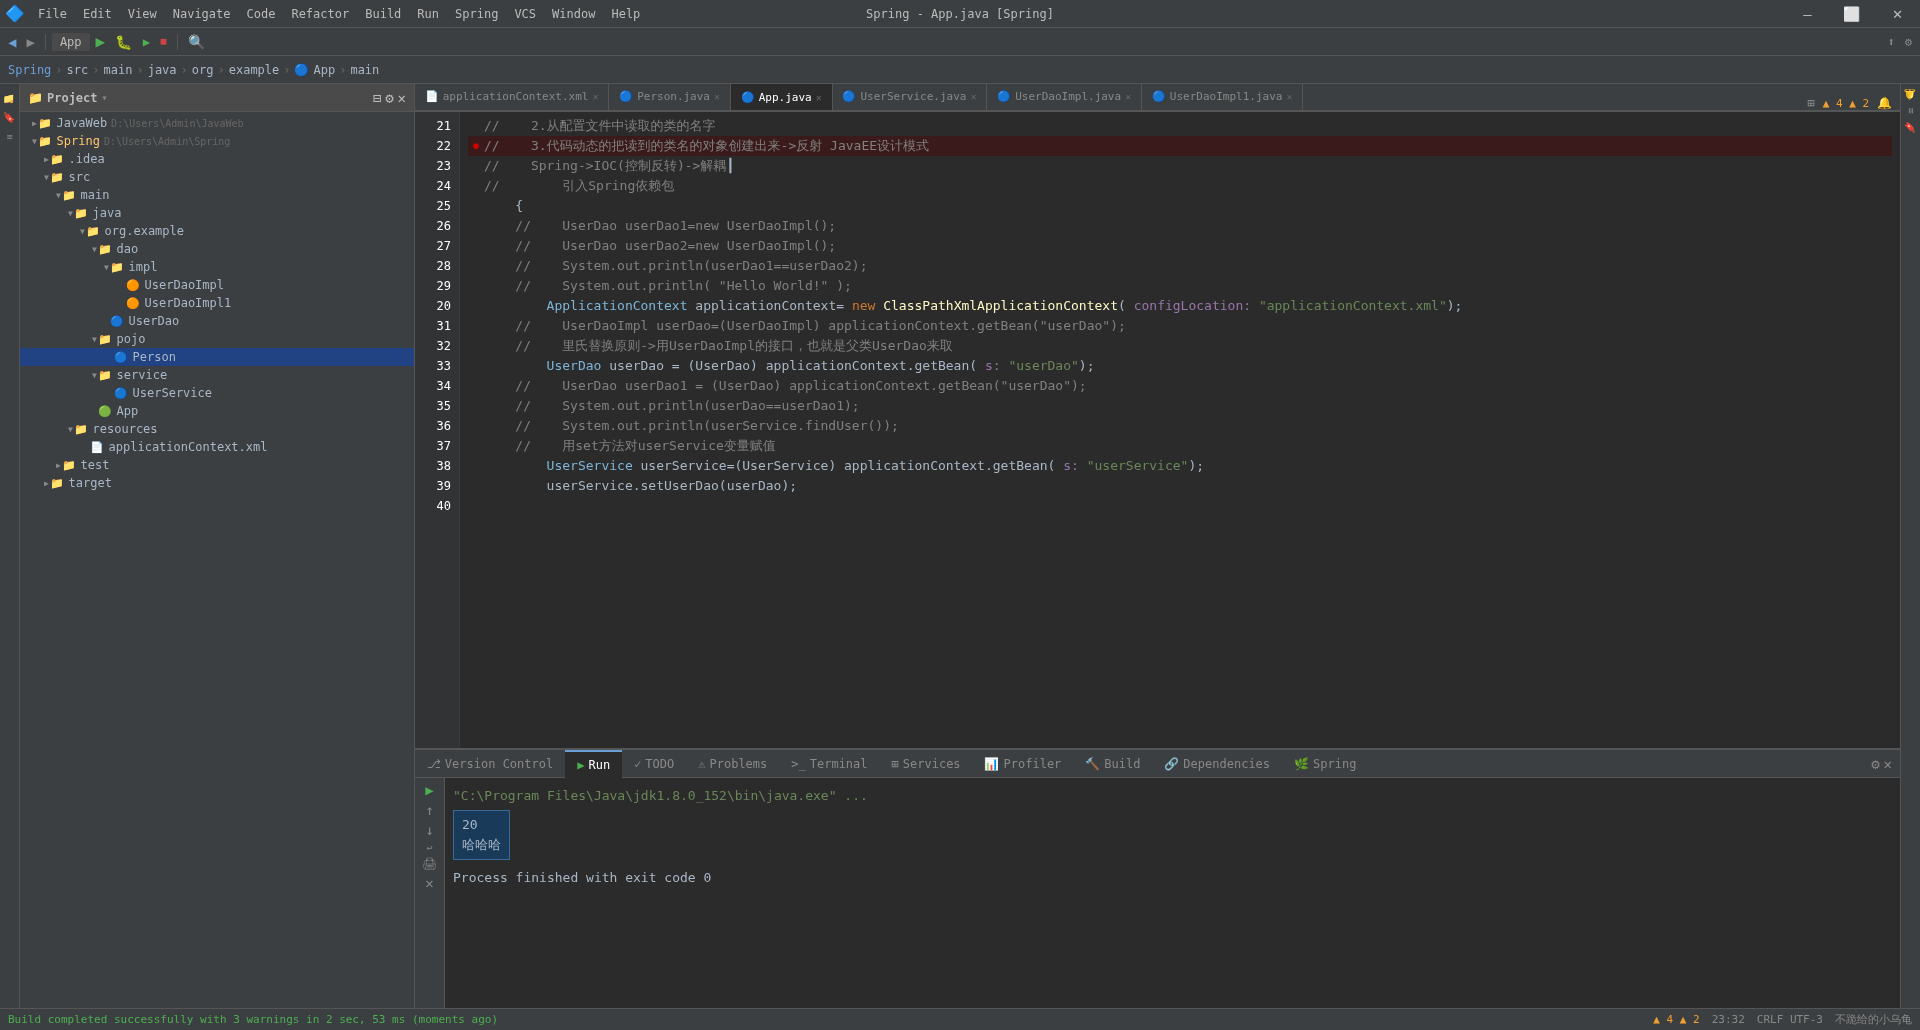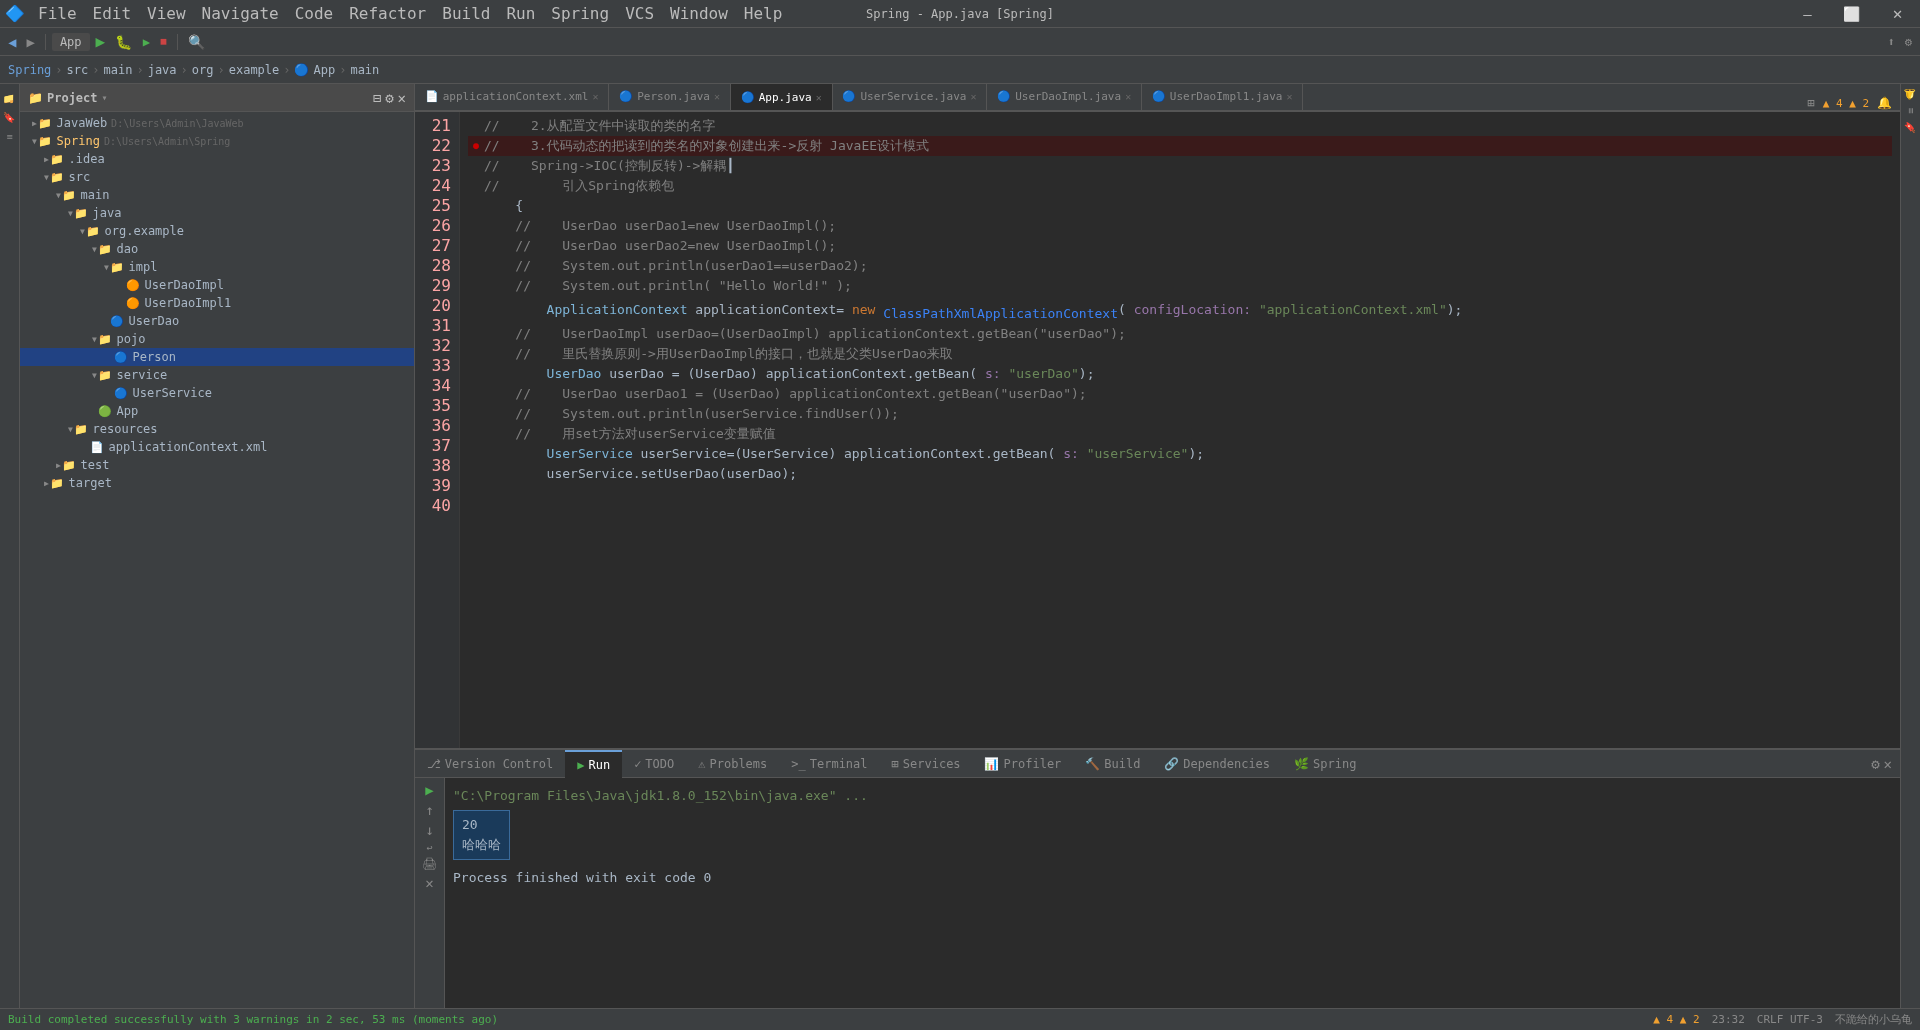--- a/index.html
+++ b/index.html
@@ -2,21 +2,21 @@
 <html><head>
   <meta charset="utf-8">
   <style>
     * { margin: 0; padding: 0; box-sizing: border-box; }
     body { width: 1920px; height: 1030px; background: #2b2b2b; font-family: 'Consolas', 'Monaco', monospace; font-size: 12px; color: #a9b7c6; overflow: hidden; }
 
     
     #titlebar { height: 28px; background: #3c3f41; display: flex; align-items: center; justify-content: space-between; border-bottom: 1px solid #555; }
     #titlebar .logo { width: 30px; height: 28px; display: flex; align-items: center; justify-content: center; }
     #titlebar .menus { display: flex; gap: 0; }
-    #titlebar .menus span { padding: 4px 8px; color: #bbb; font-size: 16px; cursor: pointer; }
+    #titlebar .menus span { padding: 4px 8px; color: #bbb; font-size: 12px; cursor: pointer; }
     #titlebar .title { position: absolute; left: 50%; transform: translateX(-50%); color: #bbb; font-size: 12px; }
     #titlebar .controls { display: flex; gap: 0; }
     #titlebar .controls span { width: 45px; height: 28px; display: flex; align-items: center; justify-content: center; color: #bbb; cursor: pointer; font-size: 14px; }
 
     
     #breadcrumb { height: 28px; background: #3c3f41; display: flex; align-items: center; padding: 0 8px; border-bottom: 1px solid #555; gap: 4px; font-size: 12px; color: #a9b7c6; }
     #breadcrumb .sep { color: #666; }
 
     
     #main { display: flex; height: calc(1030px - 28px - 28px - 28px - 22px); }
@@ -44,29 +44,29 @@
 
     
     #editor-area { flex: 1; display: flex; flex-direction: column; }
     #tabs-bar { height: 28px; background: #3c3f41; display: flex; align-items: flex-end; border-bottom: 2px solid #555; overflow: hidden; }
     .tab { display: flex; align-items: center; padding: 4px 10px; background: #3c3f41; border-right: 1px solid #555; cursor: pointer; font-size: 11px; color: #888; height: 28px; gap: 4px; }
     .tab.active { background: #2b2b2b; color: #fff; border-top: 2px solid #6a9fd8; }
     .tab .close { color: #666; font-size: 10px; cursor: pointer; }
 
     
     #code-editor { flex: 1; background: #2b2b2b; display: flex; overflow: hidden; }
-    #line-numbers { width: 45px; background: #313335; color: #fca5a5; font-size: 16px; text-align: right; padding: 4px 8px 0 0; line-height: 20px; overflow: hidden; border-right: 1px solid #3a3a3a; }
+    #line-numbers { width: 45px; background: #313335; color: #ffffff; font-size: 12px; text-align: right; padding: 4px 8px 0 0; line-height: 20px; overflow: hidden; border-right: 1px solid #3a3a3a; }
     #code-content { flex: 1; padding: 4px 8px; line-height: 20px; font-size: 13px; overflow: auto; position: relative; }
     .code-line { display: flex; align-items: center; min-height: 20px; white-space: pre; }
     .cm { color: #808080; }
     .ck { color: #cc7832; }
     .cs { color: #6a8759; }
     .ct { color: #a9b7c6; }
     .cv { color: #9876aa; }
-    .cc { color: #3b82f6; margin-top: 8px; }
+    .cc { color: #fef9c3; }
     .ci { color: #7eb5d8; }
 
     
     #right-icons { width: 20px; background: #3c3f41; border-left: 1px solid #555; display: flex; flex-direction: column; align-items: center; padding-top: 4px; gap: 6px; font-size: 10px; color: #888; }
 
     
     #bottom-panel { height: 260px; background: #2b2b2b; border-top: 2px solid #555; display: flex; flex-direction: column; }
     #bottom-tabs { height: 28px; background: #3c3f41; display: flex; align-items: center; border-bottom: 1px solid #555; }
     .bottom-tab { padding: 4px 12px; font-size: 12px; color: #888; cursor: pointer; height: 28px; display: flex; align-items: center; gap: 4px; }
     .bottom-tab.active { color: #fff; background: #2b2b2b; border-top: 2px solid #6a9fd8; }
@@ -405,20 +405,21 @@
         <div class="code-line"><span class="gutter"></span><span class="ct">    {</span></div>
         <div class="code-line"><span class="gutter"></span><span class="cm">    //    UserDao userDao1=new UserDaoImpl();</span></div>
         <div class="code-line"><span class="gutter"></span><span class="cm">    //    UserDao userDao2=new UserDaoImpl();</span></div>
         <div class="code-line"><span class="gutter"></span><span class="cm">    //    System.out.println(userDao1==userDao2);</span></div>
         <div class="code-line"><span class="gutter"></span><span class="cm">    //    System.out.println( "Hello World!" );</span></div>
         <div class="code-line"><span class="gutter"></span><span class="ci">        ApplicationContext </span><span class="ct">applicationContext= </span><span class="ck">new </span><span class="cc">ClassPathXmlApplicationContext</span><span class="ct">( </span><span style="color:#9876aa;">configLocation:</span><span class="cs"> "applicationContext.xml"</span><span class="ct">);</span></div>
         <div class="code-line"><span class="gutter"></span><span class="cm">    //    UserDaoImpl userDao=(UserDaoImpl) applicationContext.getBean("userDao");</span></div>
         <div class="code-line"><span class="gutter"></span><span class="cm">    //    里氏替换原则-&gt;用UserDaoImpl的接口，也就是父类UserDao来取</span></div>
         <div class="code-line"><span class="gutter"></span><span class="ci">        UserDao </span><span class="ct">userDao = (UserDao) applicationContext.getBean( </span><span class="cv">s:</span><span class="cs"> "userDao"</span><span class="ct">);</span></div>
         <div class="code-line"><span class="gutter"></span><span class="cm">    //    UserDao userDao1 = (UserDao) applicationContext.getBean("userDao");</span></div>
+        <div class="code-line"><span class="gutter"></span><span class="cm">    //    System.out.println(userDao==userDao1);</span></div>
         <div class="code-line"><span class="gutter"></span><span class="cm">    //    System.out.println(userService.findUser());</span></div>
         <div class="code-line"><span class="gutter"></span><span class="cm">    //    用set方法对userService变量赋值</span></div>
         <div class="code-line"><span class="gutter"></span><span class="ci">        UserService </span><span class="ct">userService=(UserService) applicationContext.getBean( </span><span class="cv">s:</span><span class="cs"> "userService"</span><span class="ct">);</span></div>
         <div class="code-line"><span class="gutter"></span><span class="ct">        userService.setUserDao(userDao);</span></div>
       </div>
     </div>
 
     <div id="bottom-panel">
       <div id="bottom-tabs">
         <div class="bottom-tab">

